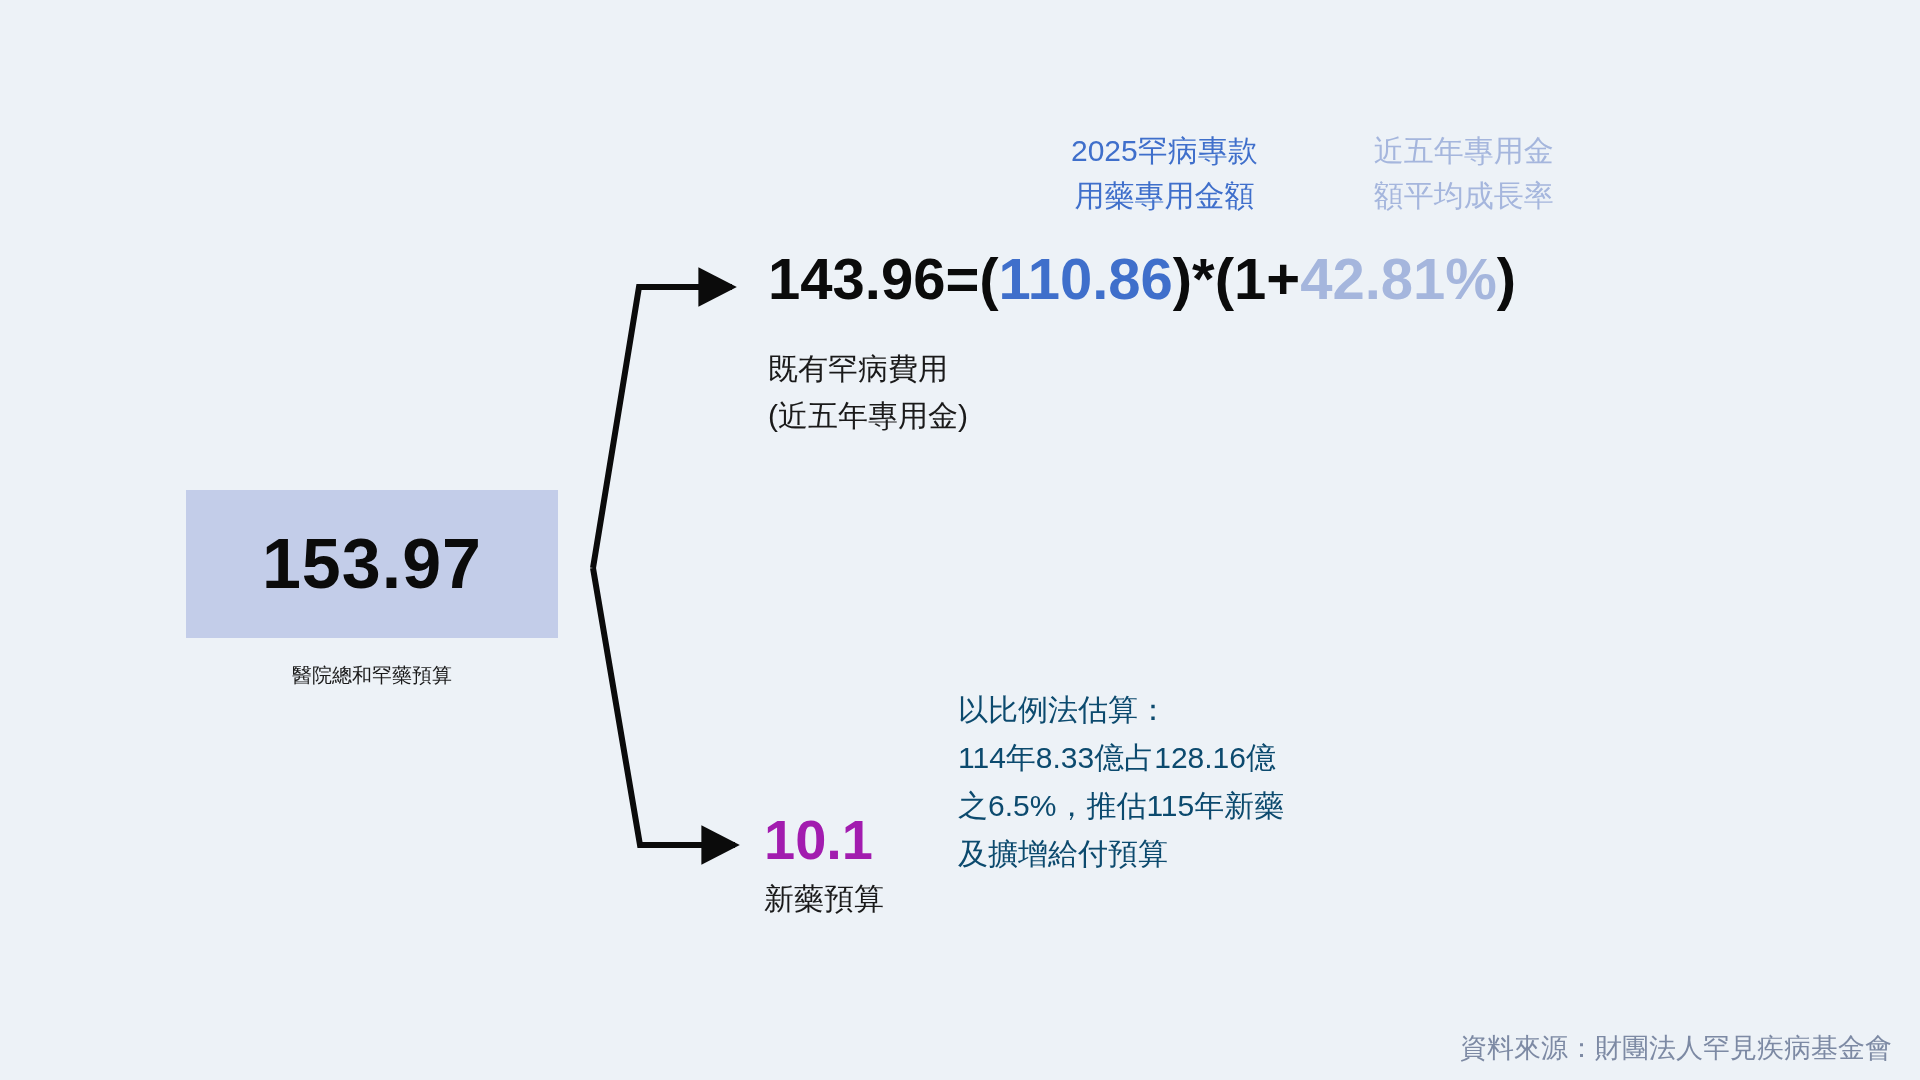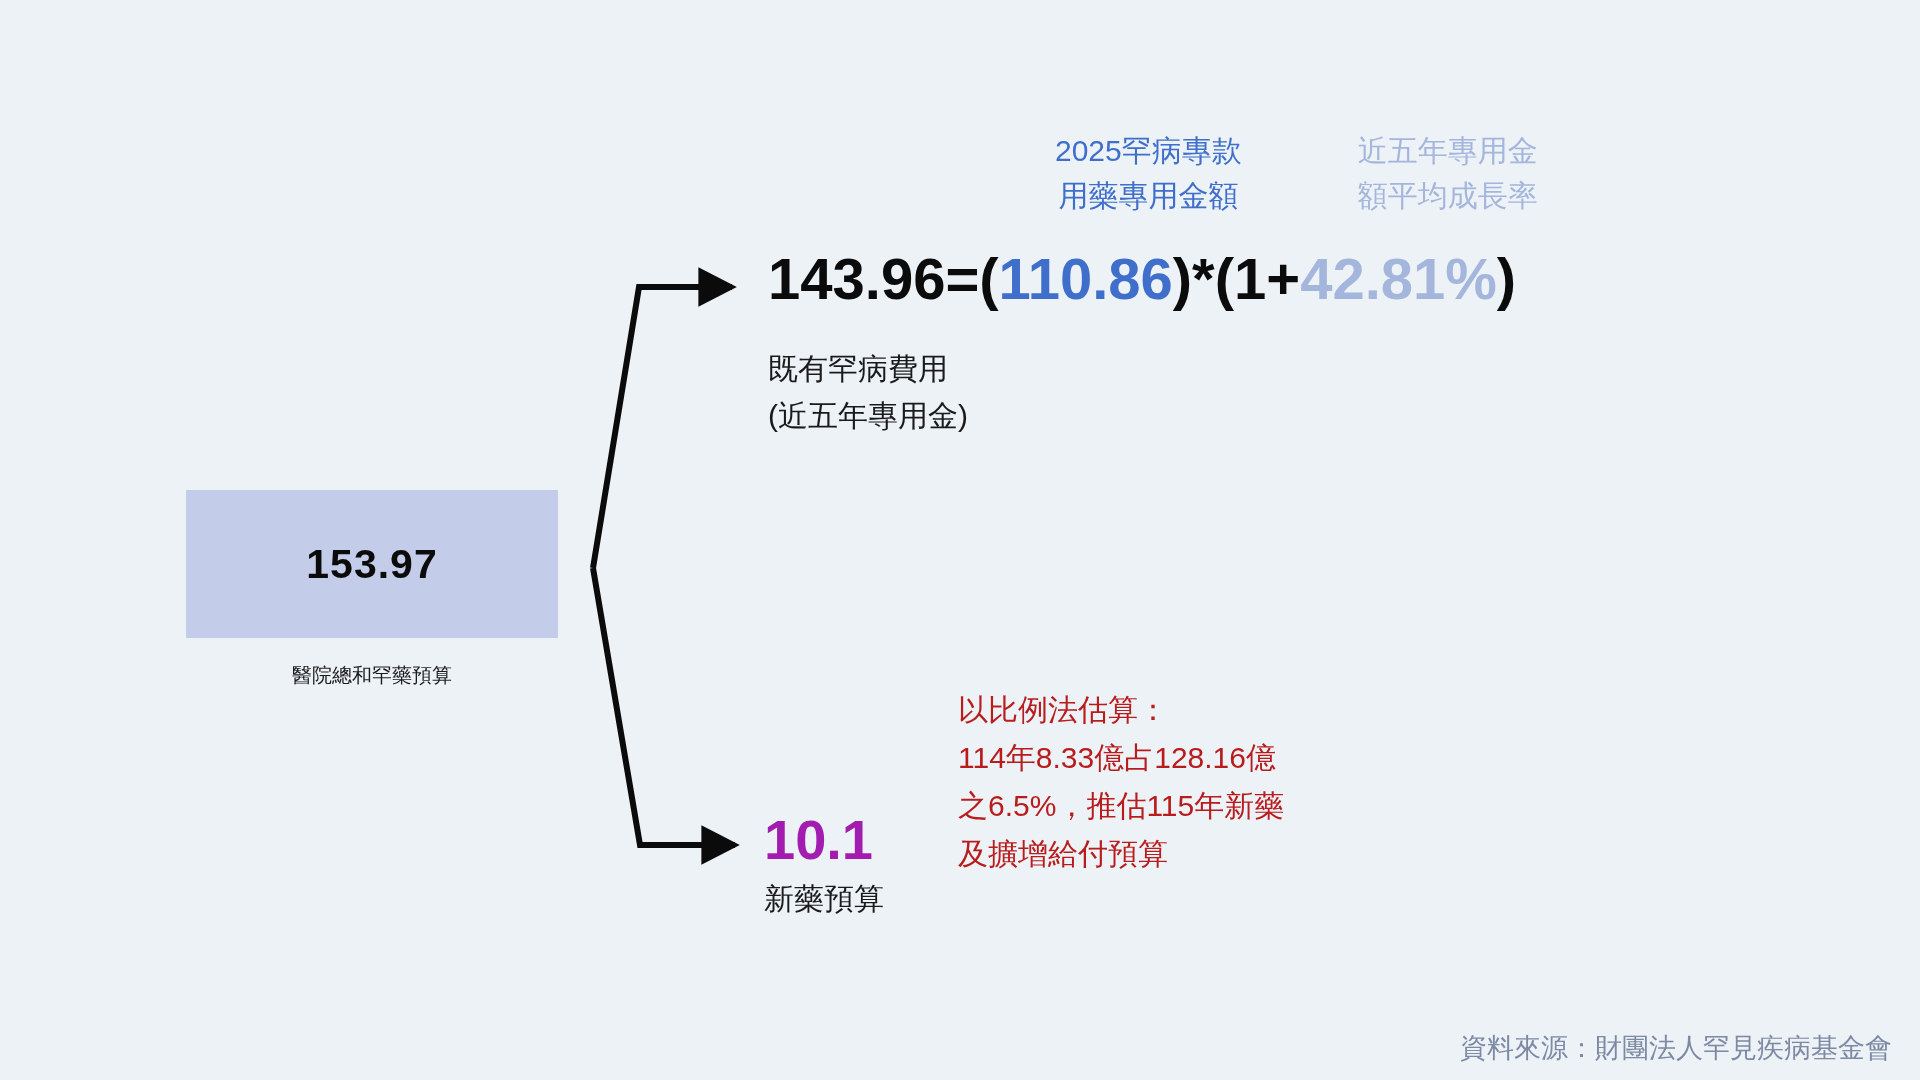--- a/index.html
+++ b/index.html
@@ -36,21 +36,21 @@
     left: 186px;
     top: 490px;
     width: 372px;
     height: 148px;
     background: #c3cde9;
     display: flex;
     align-items: center;
     justify-content: center;
   }
   #total-box-value {
-    font-size: 41px;
+    font-size: 70px;
     font-weight: bold;
     color: #0b0b0b;
     letter-spacing: 1px;
     line-height: 1;
   }
   #total-box-caption {
     left: 186px;
     top: 662px;
     width: 372px;
     text-align: center;
@@ -65,21 +65,21 @@
     top: 128px;
     display: flex;
     gap: 116px;
   }
   .formula-label {
     font-size: 30px;
     line-height: 1.5;
     text-align: center;
     white-space: pre-line;
   }
-  #label-special-fund { color: #3f6fcb; }
+  #label-special-fund { color: #3f6fcb; margin-left: 16px; }
   #label-growth-rate { color: #a5b6dd; }
 
   #formula-line {
     left: 768px;
     top: 250px;
     font-size: 58px;
     font-weight: bold;
     line-height: 1;
     white-space: nowrap;
     color: #0b0b0b;
@@ -111,21 +111,21 @@
     top: 879px;
     font-size: 30px;
     color: #1a1a1a;
     line-height: 1.35;
   }
   #estimate-note {
     left: 958px;
     top: 686px;
     width: 470px;
     font-size: 30px;
-    color: #b91c1c;
+    color: #0c4a6e;
     line-height: 1.6;
     white-space: pre-line;
   }
 
   
   #source-note {
     right: 28px;
     top: 1022px;
     font-size: 27px;
     color: #7d8aa4;

